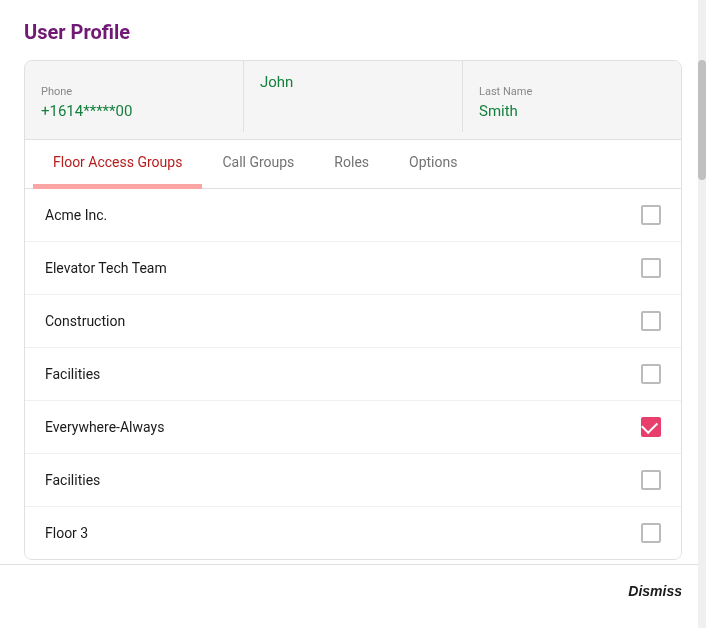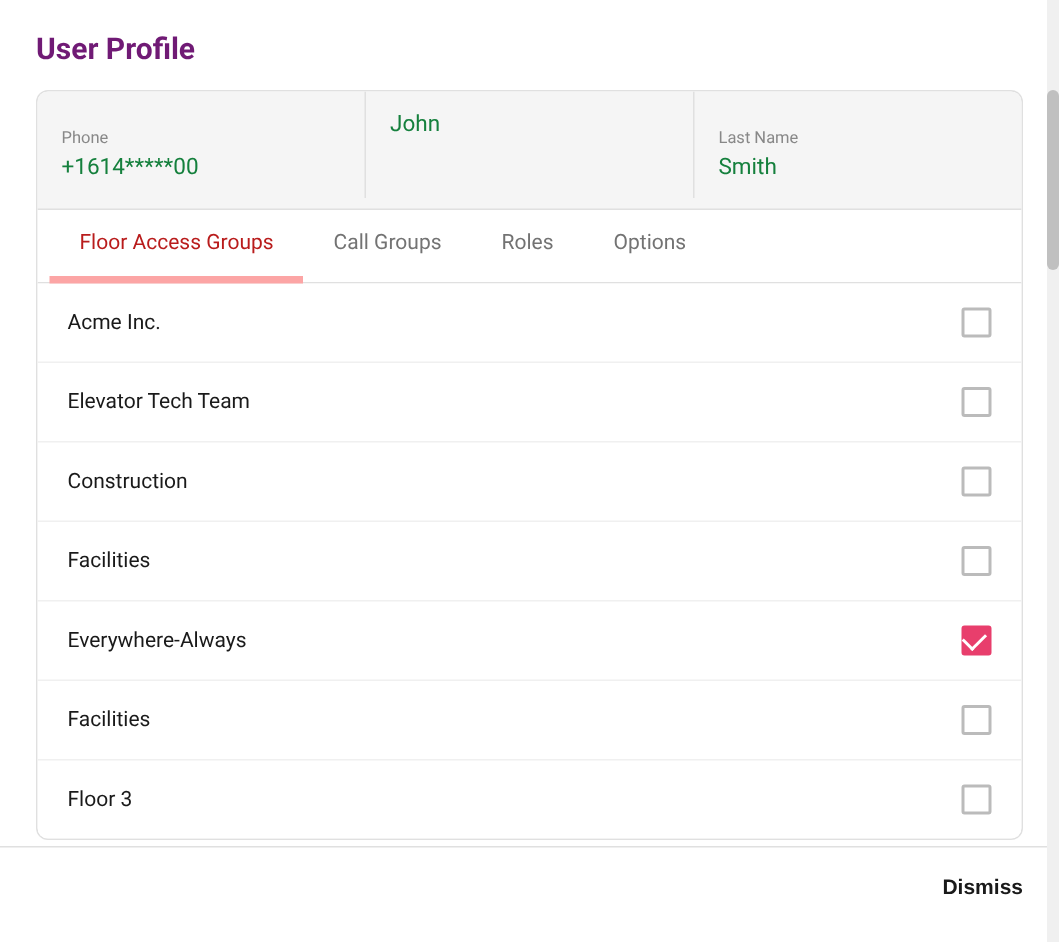--- a/index.html
+++ b/index.html
@@ -137,20 +137,21 @@
       margin-top: 4px;
     }
     .dismiss-btn {
       font-size: 14px;
       font-weight: 600;
       color: #1a1a1a;
       background: none;
       border: none;
       cursor: pointer;
       padding: 4px 0;
+      font-style: italic;
     }
   </style>
 </head>
 <body>
 
 <h1 class="page-title">User Profile</h1>
 
 <div class="main-card">
   <div class="user-info-row">
     <div class="info-field">

